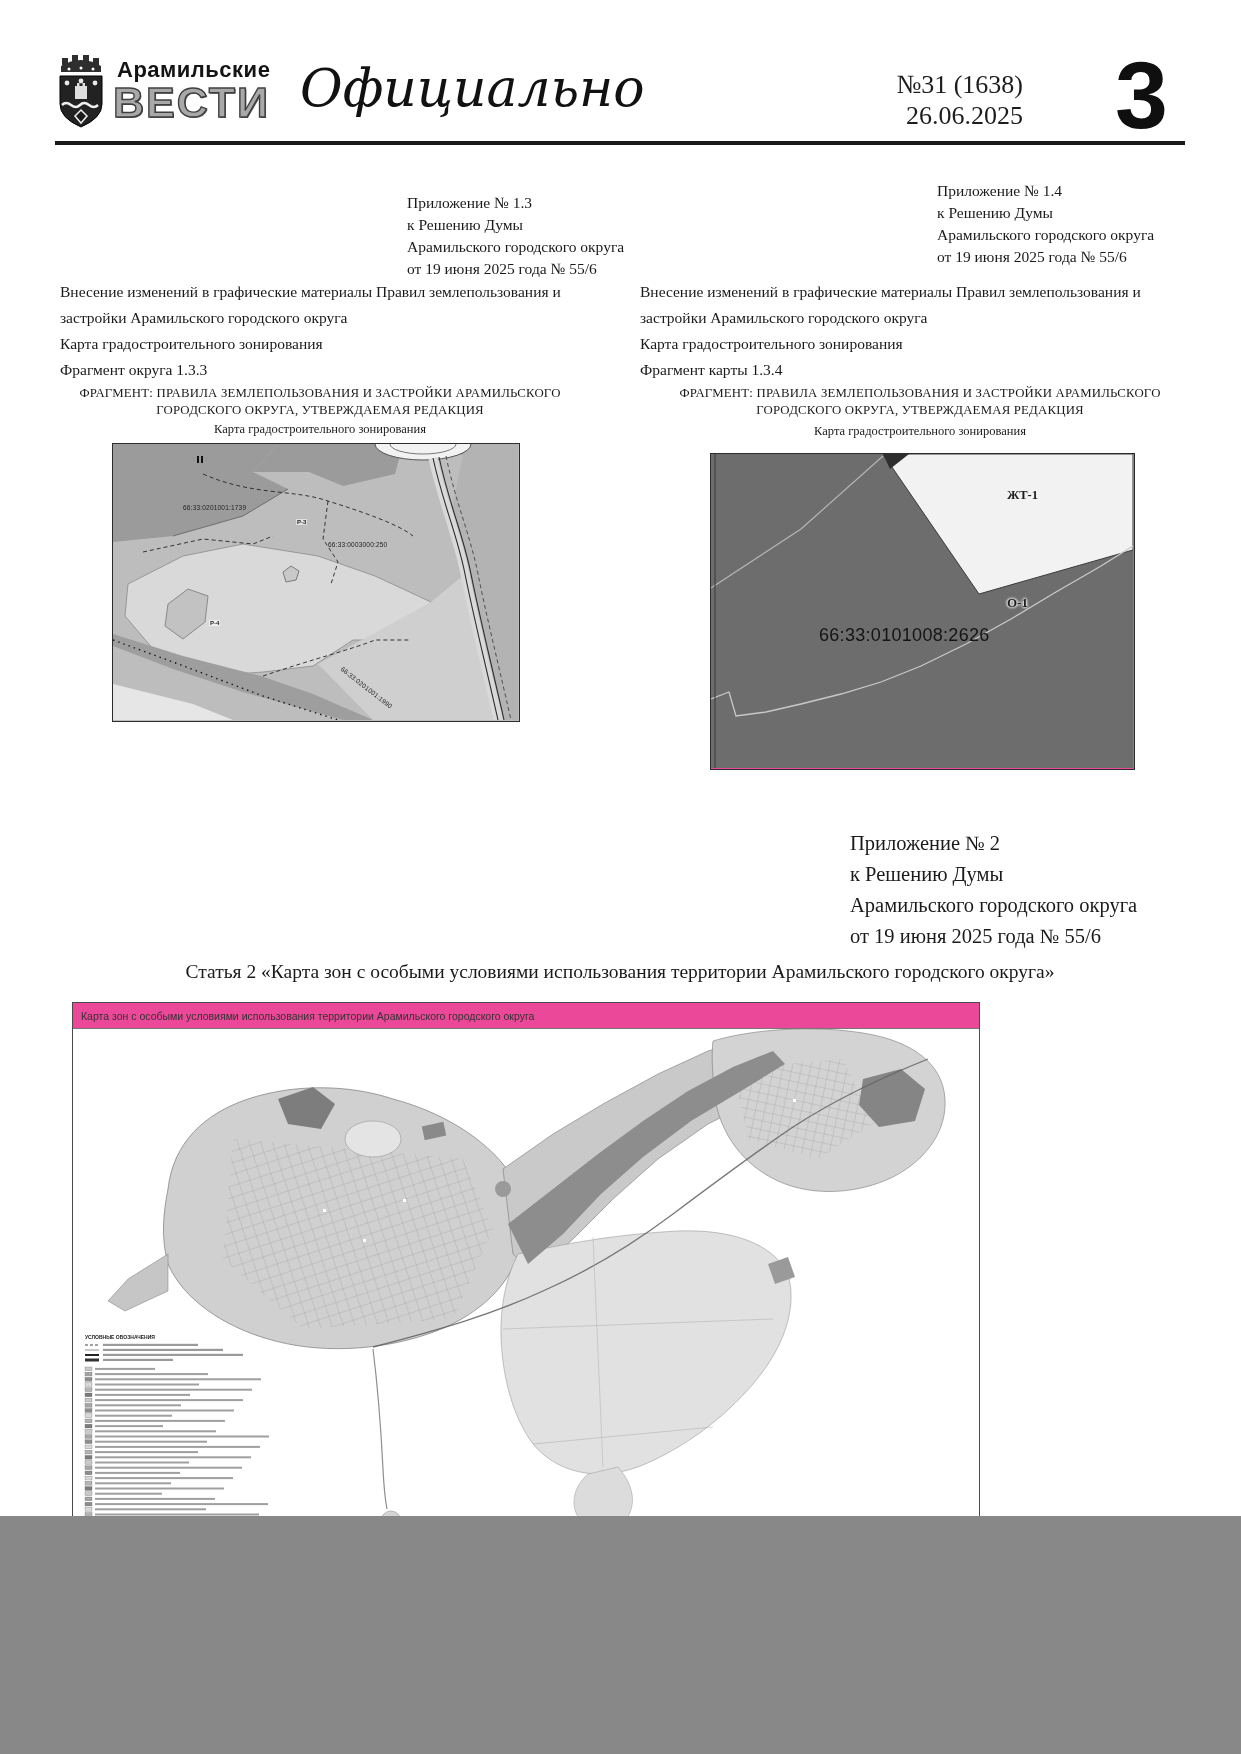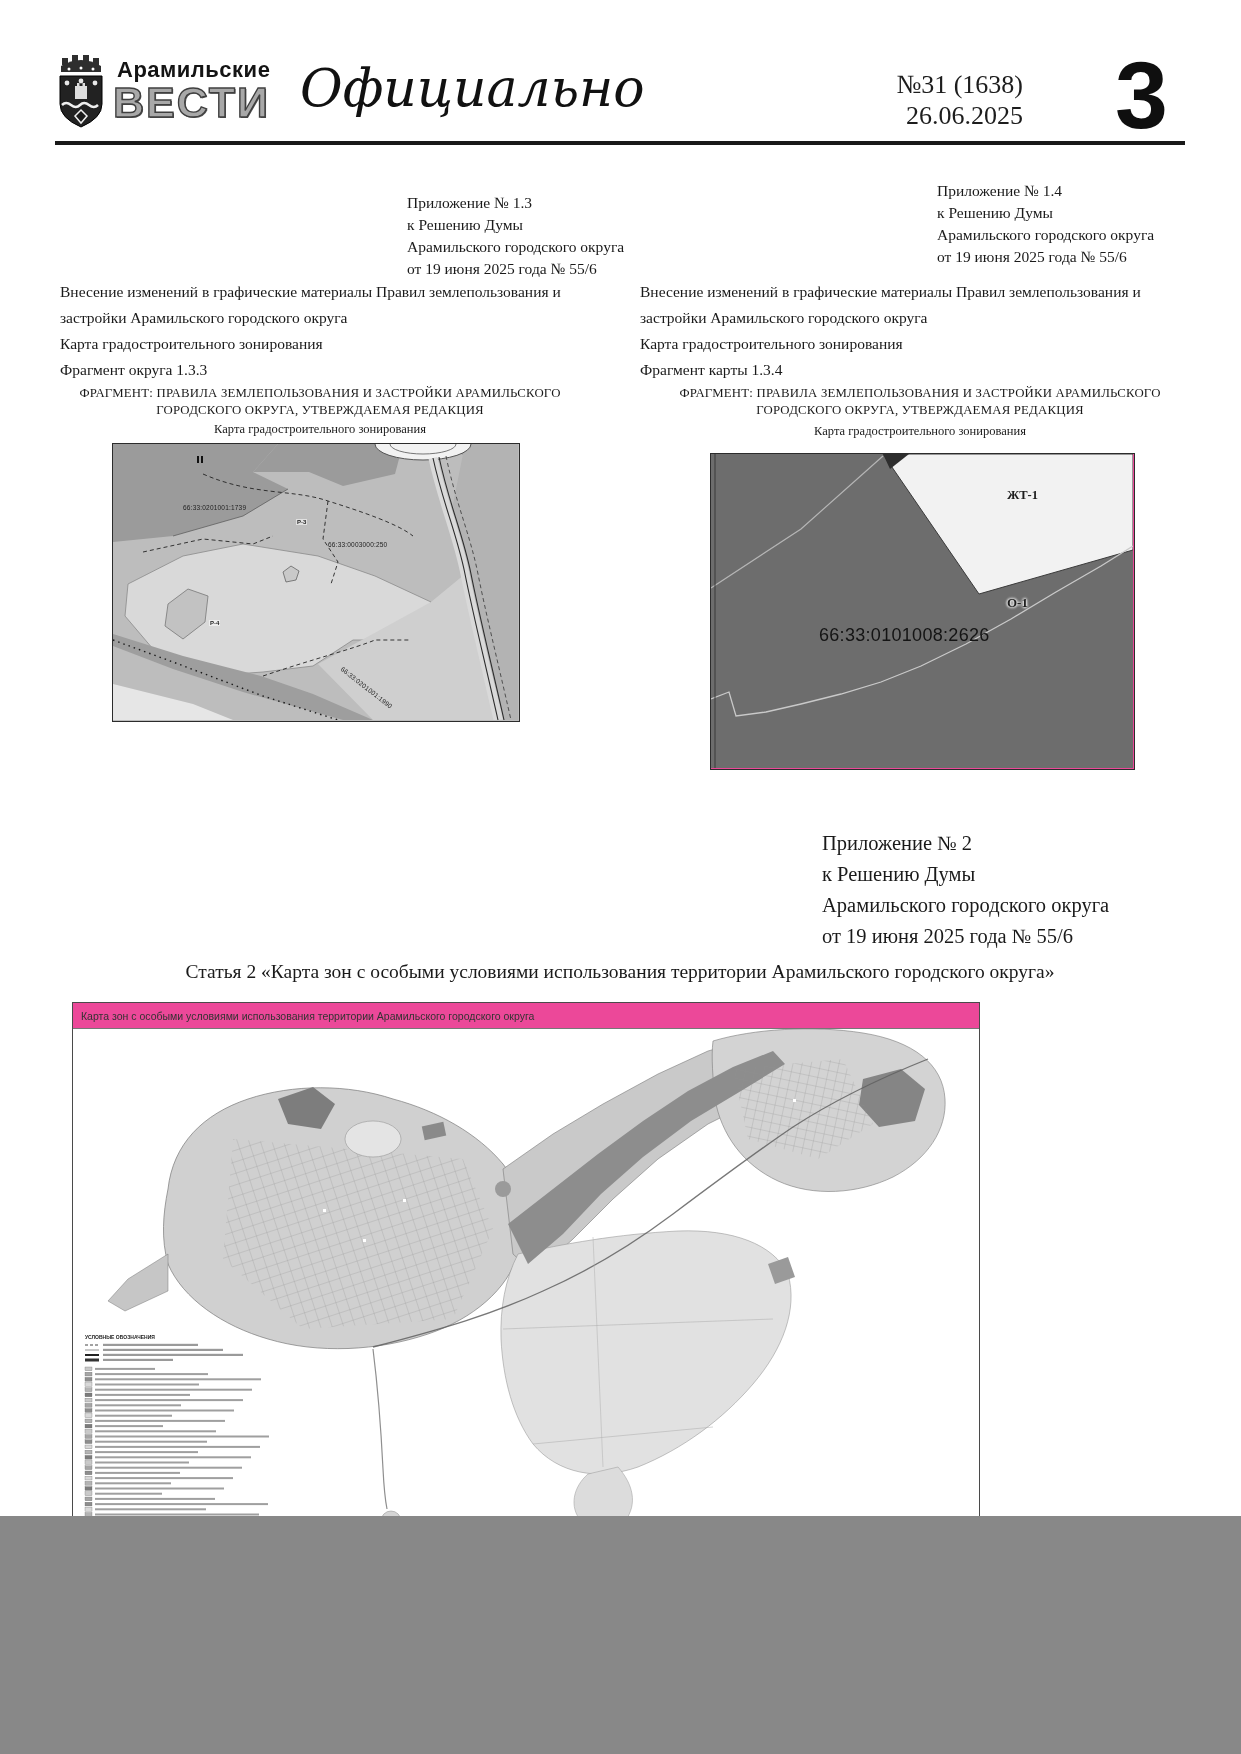--- a/index.html
+++ b/index.html
@@ -148,21 +148,21 @@
       <polygon points="172,0 198,0 179,15" fill="#2e2e2e"></polygon>
       <polyline points="0,134 90,75 172,2" stroke="#b5b5b5" stroke-width="1.2" fill="none"></polyline>
       <polyline points="0,245 18,238 25,262 55,258 90,250 130,240 170,228 210,212 255,190 300,165 345,138 390,112 422,92" stroke="#c9c9c9" stroke-width="1.3" fill="none"></polyline>
       <line x1="4" y1="0" x2="4" y2="314" stroke="#3a3a3a" stroke-width="1"></line>
     </svg>
     <div class="maplabel zone-lg" style="left:296px;top:34px;font-size:12.5px;">ЖТ-1</div>
     <div class="maplabel zone-lg" style="left:296px;top:141px;font-size:13px;color:#1d1d1d;text-shadow:0 0 3px #fff,0 0 3px #fff,0 0 3px #fff;">О-1</div>
     <div class="maplabel cad-lg" style="left:108px;top:171px;">66:33:0101008:2626</div>
   </div>
 
-  <div class="abs appx2" style="left:822px;top:828px;width:340px;">
+  <div class="abs appx2" style="left:850px;top:828px;width:340px;">
     <div>Приложение № 2</div>
     <div>к Решению Думы</div>
     <div>Арамильского городского округа</div>
     <div>от 19 июня 2025 года № 55/6</div>
   </div>
 
   <div class="abs article-head" style="left:40px;top:961px;width:1160px;">Статья 2 «Карта зон с особыми условиями использования территории Арамильского городского округа»</div>
 
   <div class="abs bigbox" style="left:72px;top:1002px;width:908px;height:643px;">
     <div class="bigbox-title">Карта зон с особыми условиями использования территории Арамильского городского округа</div>

